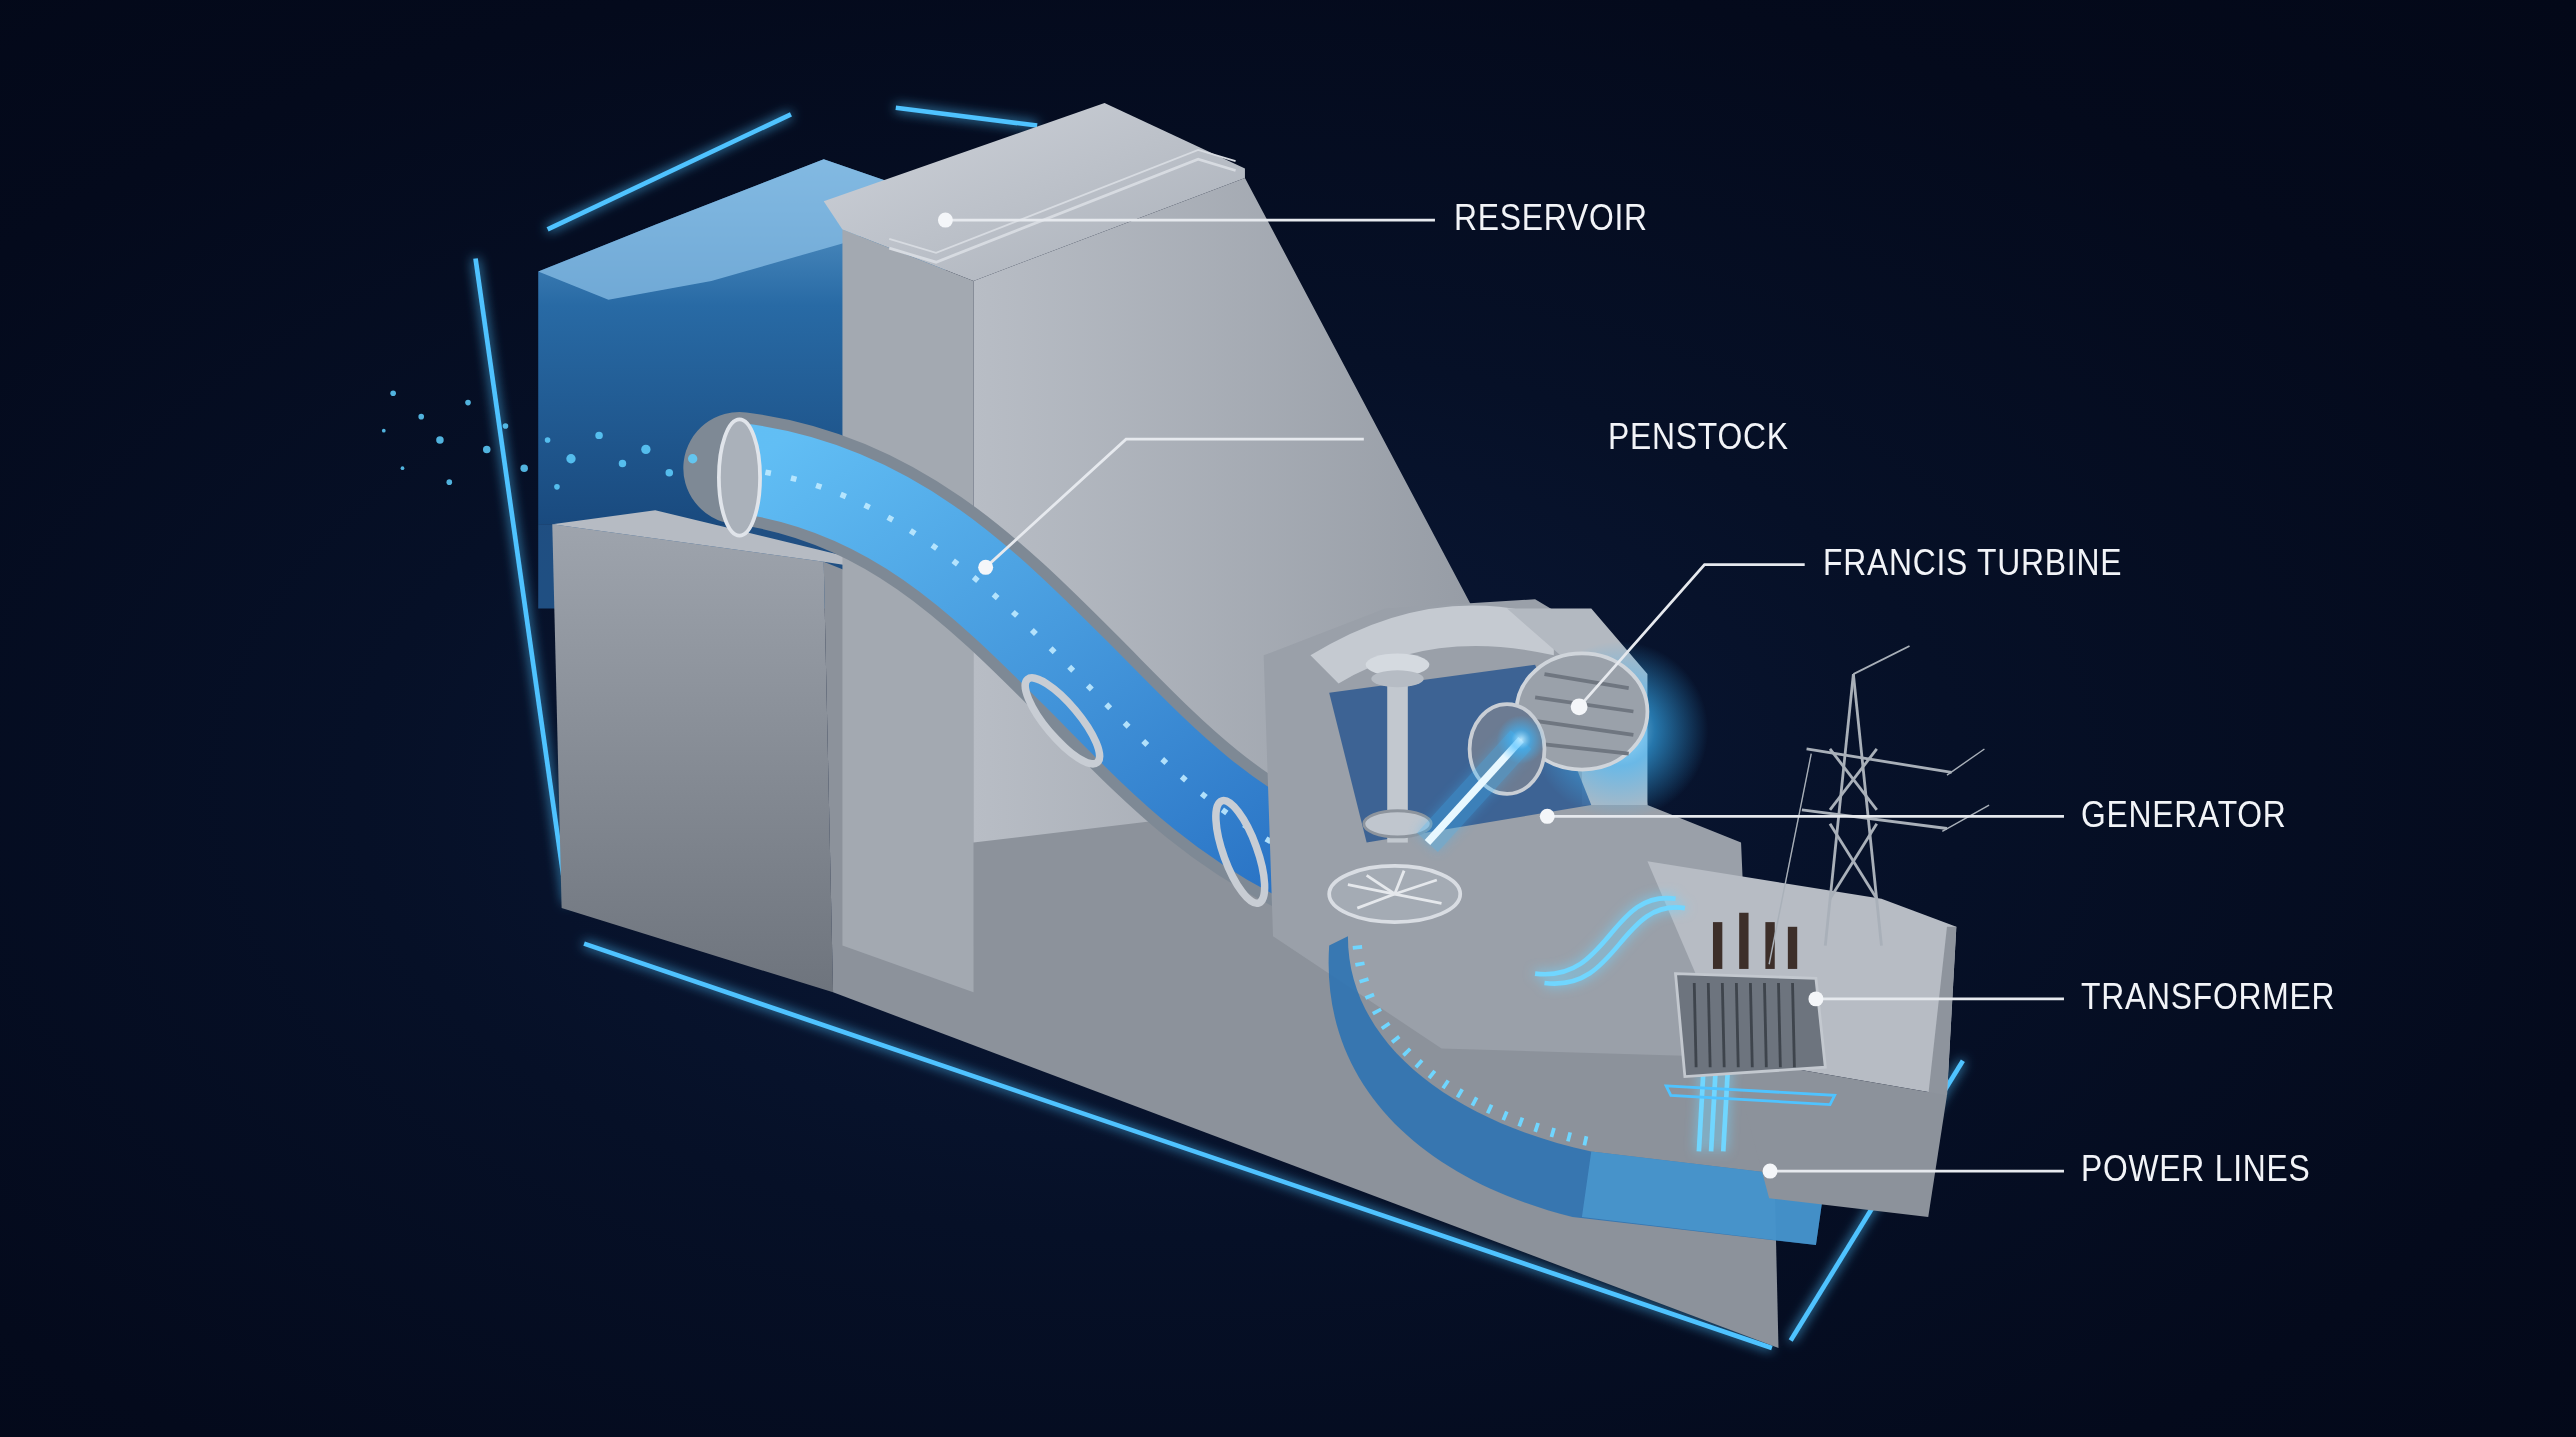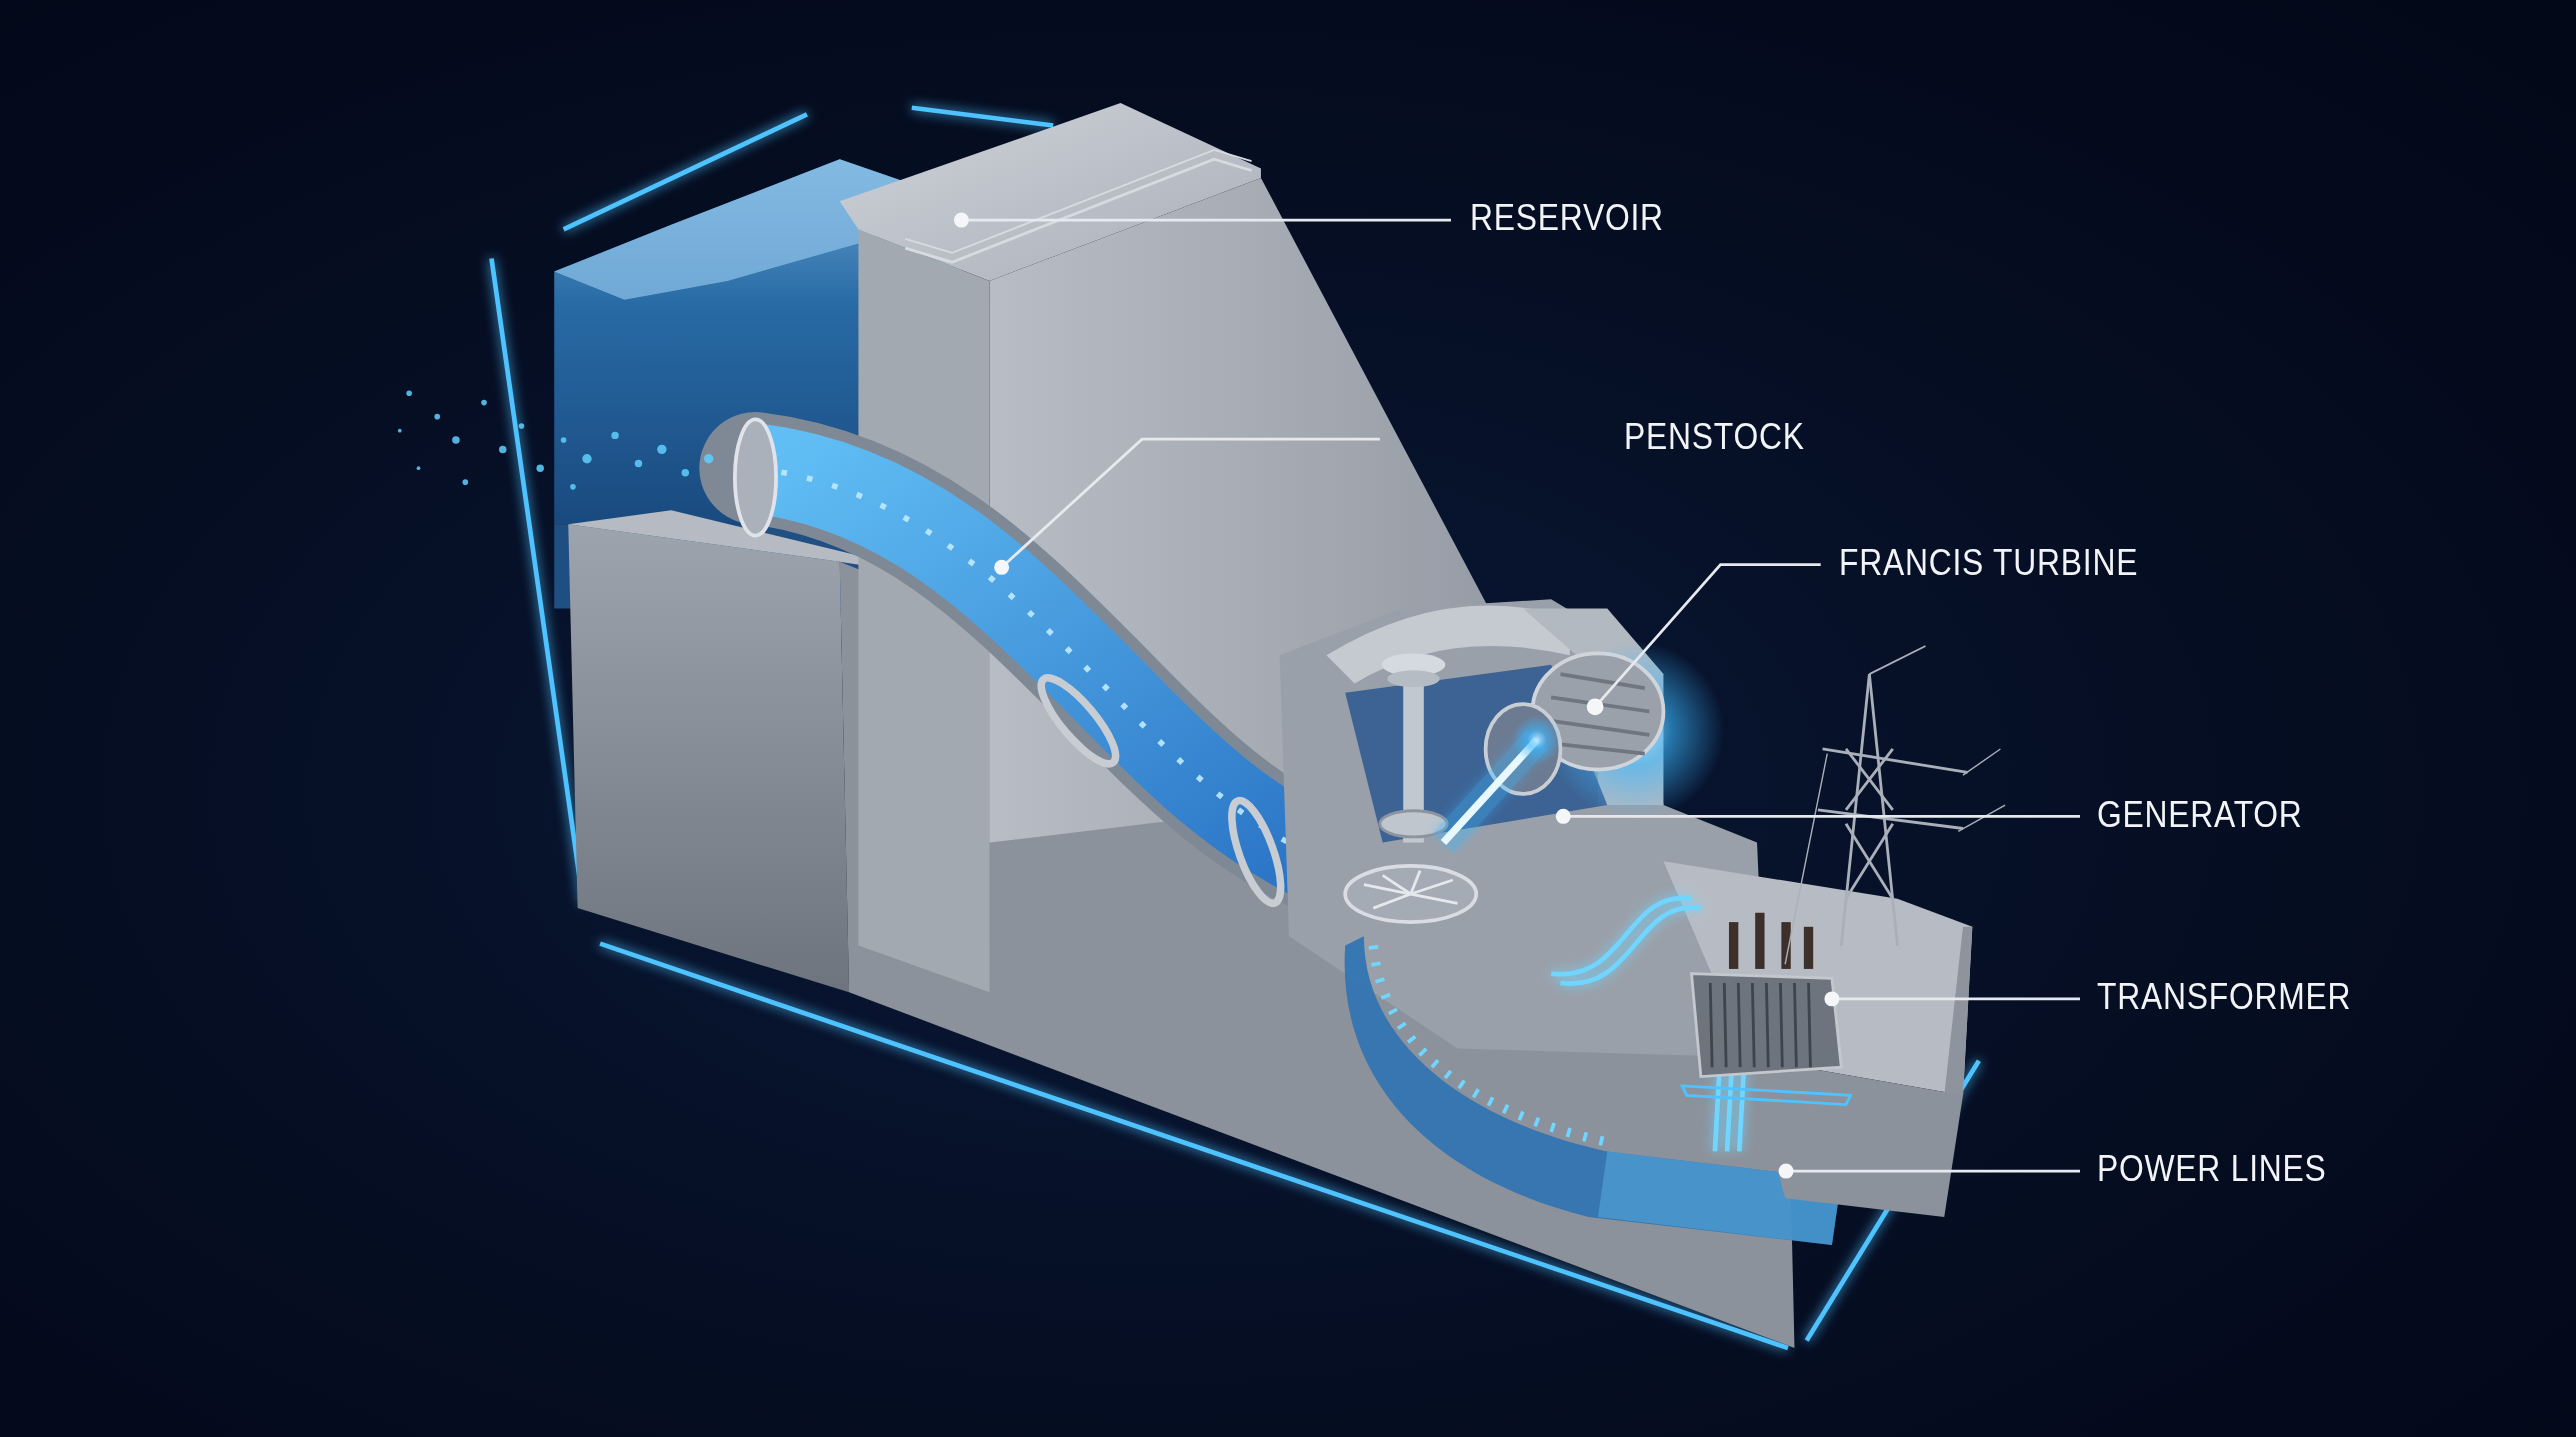--- a/index.html
+++ b/index.html
@@ -2,21 +2,21 @@
 <html style="font-size:15px"><head>
 <meta charset="utf-8">
 <style>
   html, body { margin: 0; padding: 0; }
   body {
     width: 2576px; height: 1438px; overflow: hidden;
     background: radial-gradient(ellipse at 45% 55%, #0b1a3a 0%, #061027 40%, #040a1c 75%, #030818 100%);
     font-family: "Liberation Sans", "DejaVu Sans", sans-serif;
     position: relative;
   }
-  #stage { position: absolute; left: 16px; top: 0; width: 2148px; height: 1438px; }
+  #stage { position: absolute; left: 0; top: 0; width: 2148px; height: 1438px; }
   .label {
     position: absolute;
     color: #f2f4f8;
     font-family: "Liberation Sans", "DejaVu Sans", sans-serif;
     font-size: 37px;
     letter-spacing: 0.9px;
     font-stretch: condensed;
     transform: scaleX(0.86);
     transform-origin: left center;
     white-space: nowrap;

